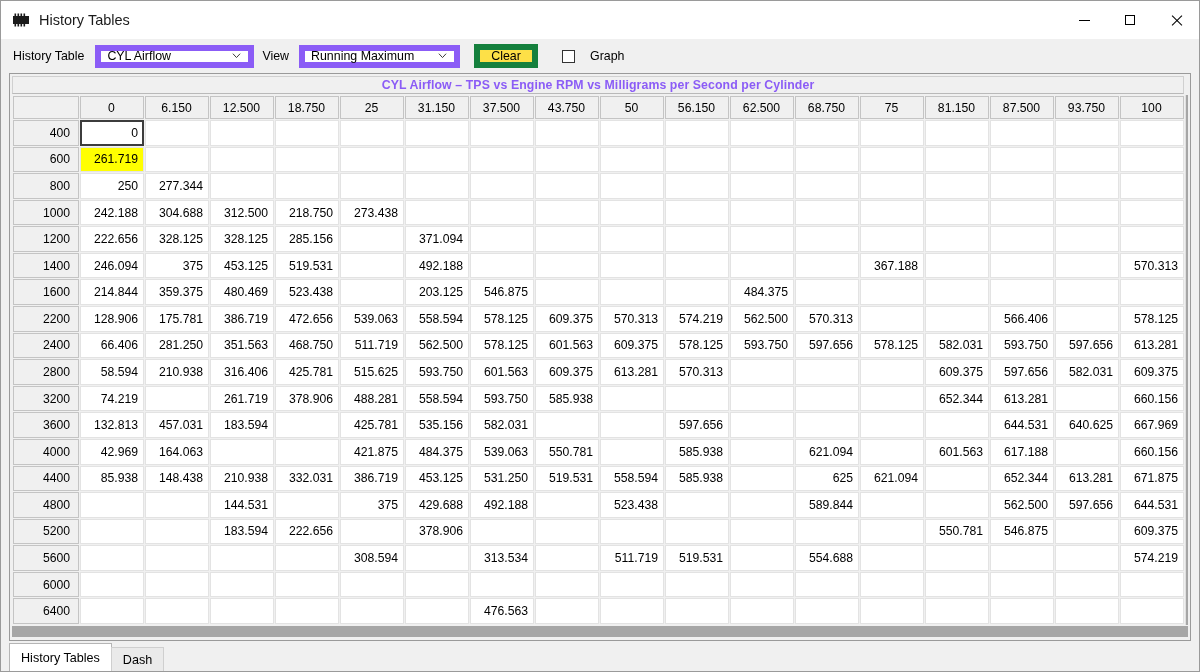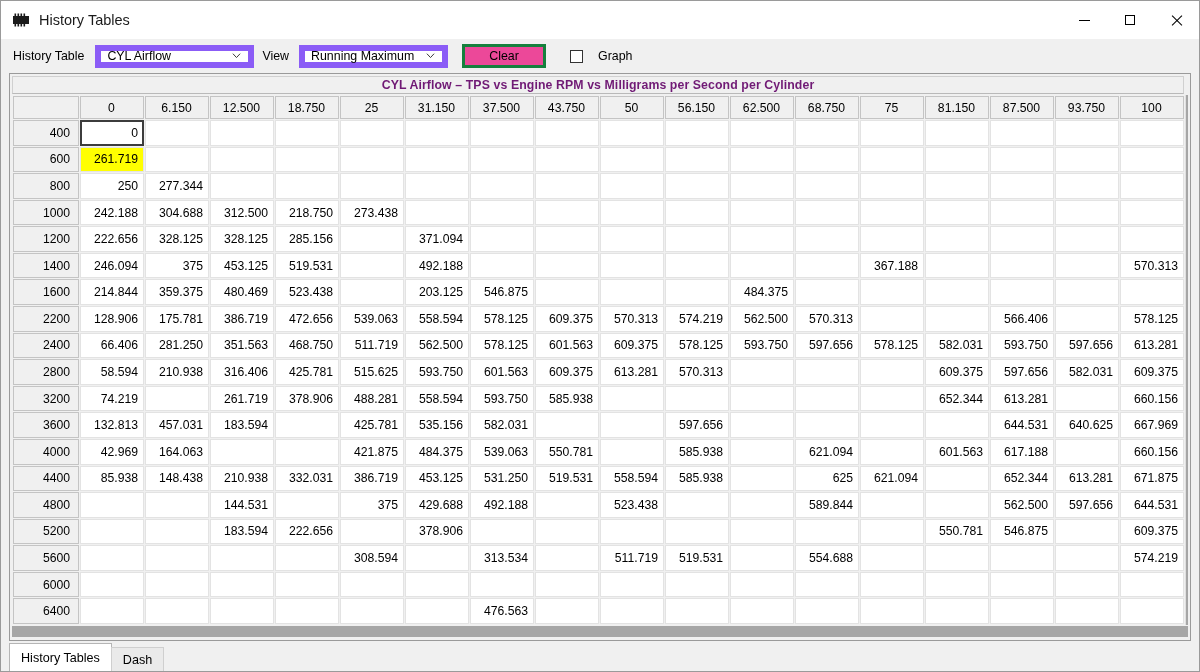--- a/index.html
+++ b/index.html
@@ -63,30 +63,30 @@
     position: relative;
     height: 23px;
     background: #ffffff;
     border: 6px solid #8b5cf6;
     display: flex; align-items: center;
     padding-left: 6px;
     font-size: 12.4px; color: #000;
     cursor: default;
   }
   .combo.airflow { width: 159px; margin-left: 3px; }
-  .combo.view { width: 149px; margin-left: 2px; }
+  .combo.view { width: 161px; margin-left: 2px; }
   .combo .caret {
     position: absolute; right: 7px; top: 50%;
     width: 9px; height: 9px; margin-top: -5px;
   }
   .btn-clear {
-    width: 84px; height: 24px;
+    width: 64px; height: 24px;
     margin-left: 6px;
-    background: #ec4899;
-    border: 3px solid #15803d;
+    background: #fde047;
+    border: 6px solid #15803d;
     font-size: 12.4px; color: #000;
     display: flex; align-items: center; justify-content: center;
     cursor: default;
   }
   .chk-wrap {
     display: flex; align-items: center; gap: 15px;
     margin-left: 16px; cursor: default; text-align: center;
   }
   .chk-box {
     width: 13px; height: 13px;
@@ -103,21 +103,21 @@
     display: flex; flex-direction: column;
     overflow: hidden;
   }
   .grid-title {
     flex: 0 0 18px;
     background: #f0f0f0;
     border: 1px solid #d0d0d0;
     border-bottom: 1px solid #b9b9b9;
     margin: 2px 6px 0 2px;
     display: flex; align-items: center; justify-content: center;
-    font-size: 12.3px; font-weight: bold; color: #701a75;
+    font-size: 12.3px; font-weight: bold; color: #8b5cf6;
     letter-spacing: .1px;
   }
   .grid-wrap {
     flex: 1 1 auto;
     display: flex;
     margin: 1px 2px 0 2px;
     overflow: hidden;
   }
   table.grid {
     border-collapse: separate;

